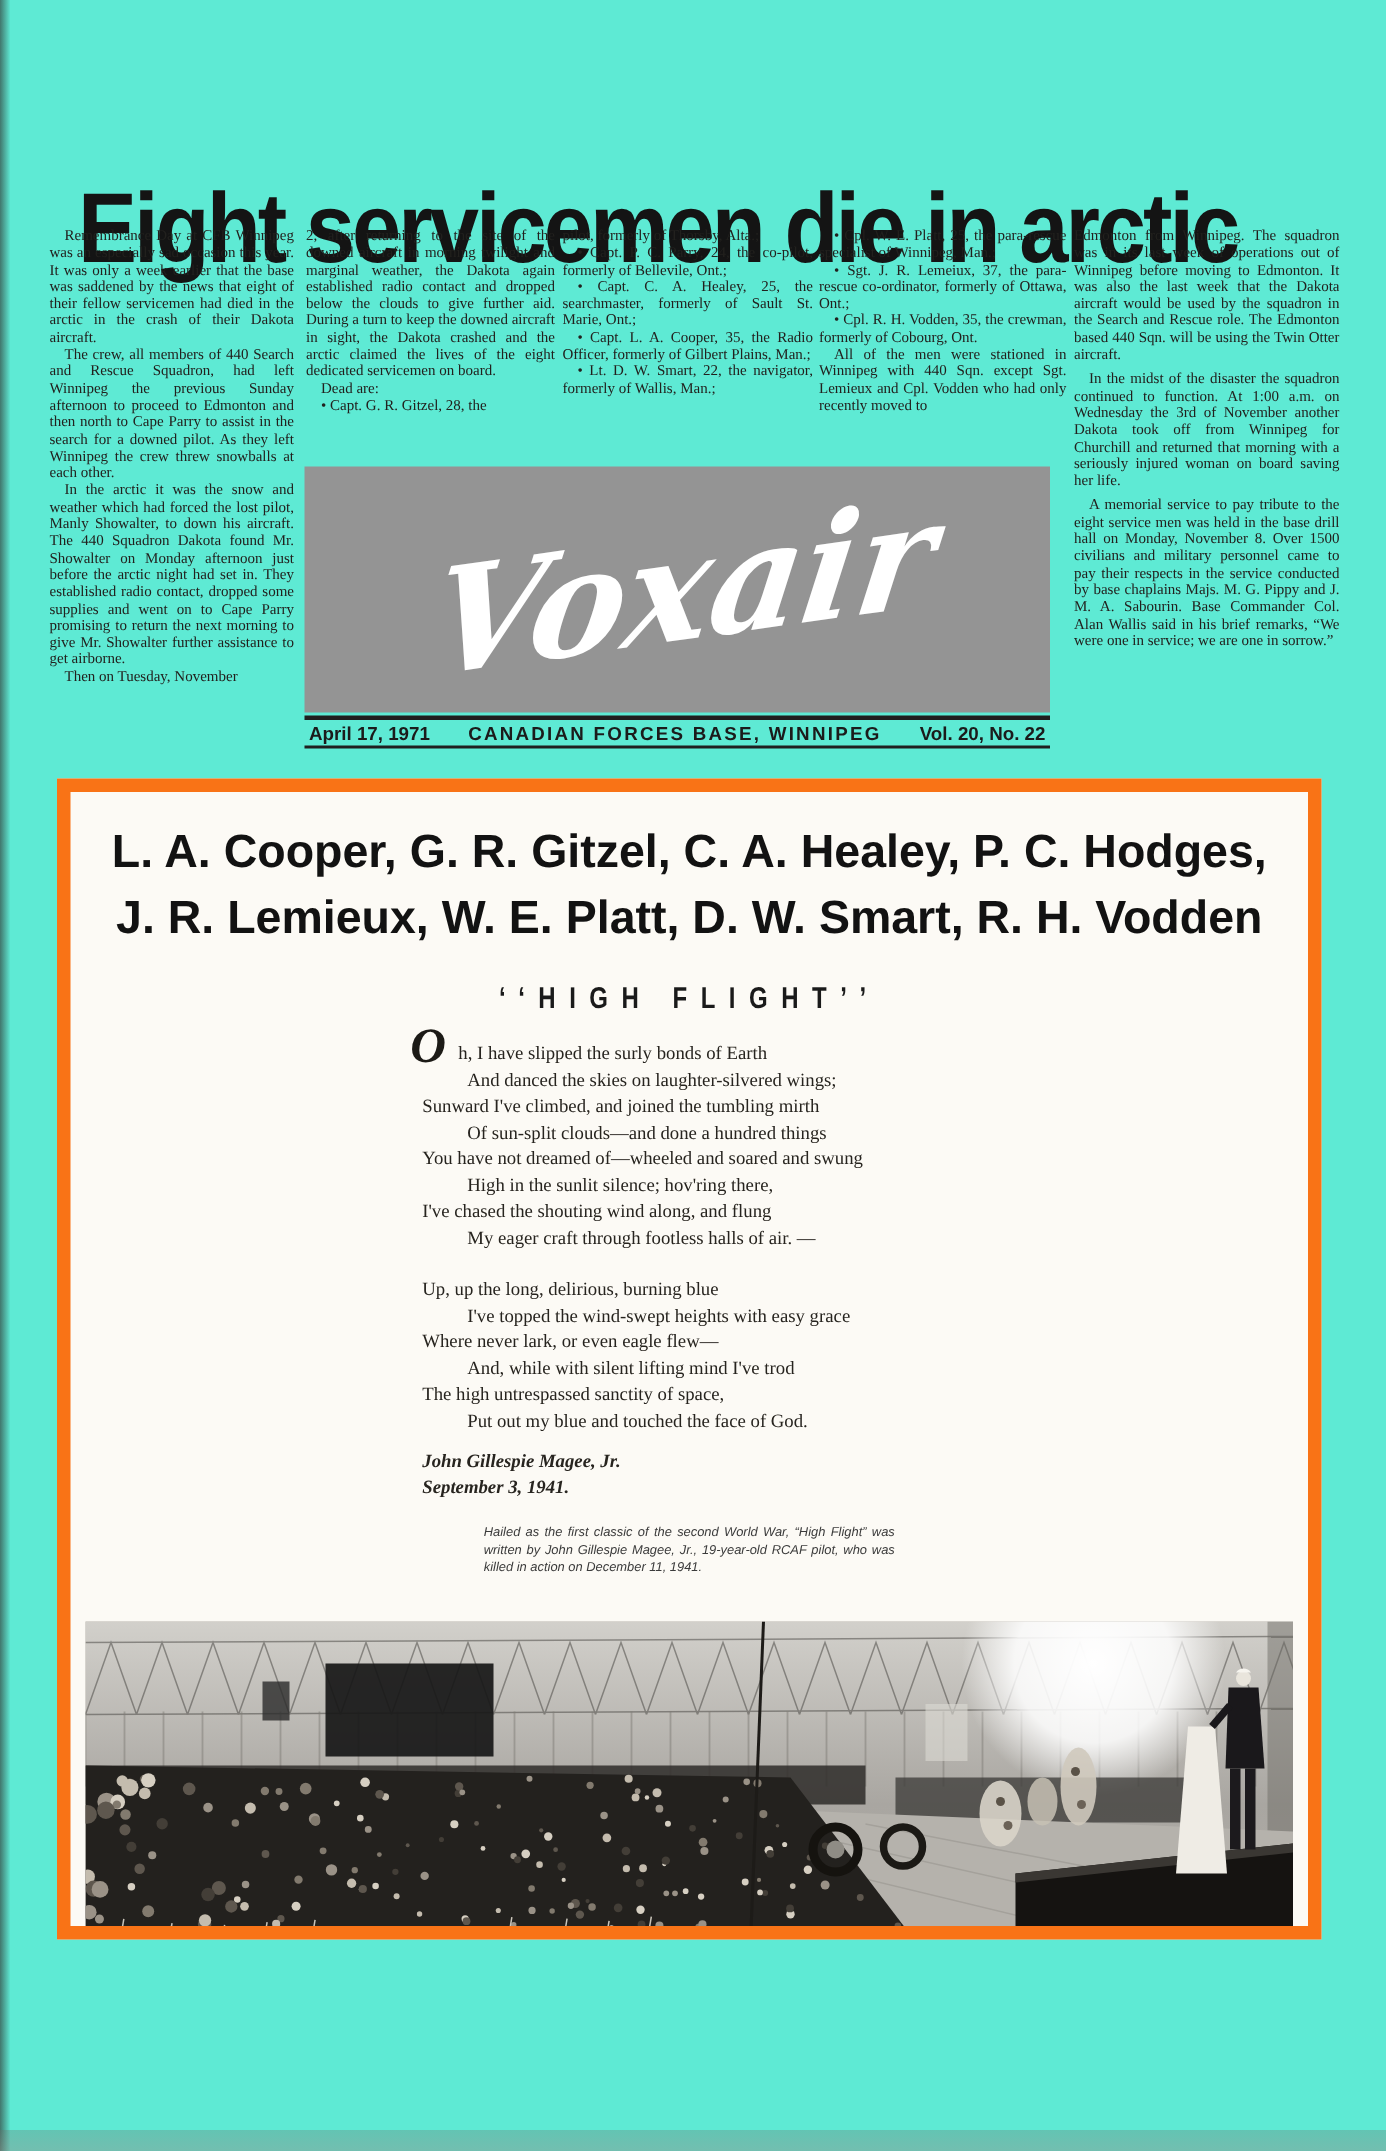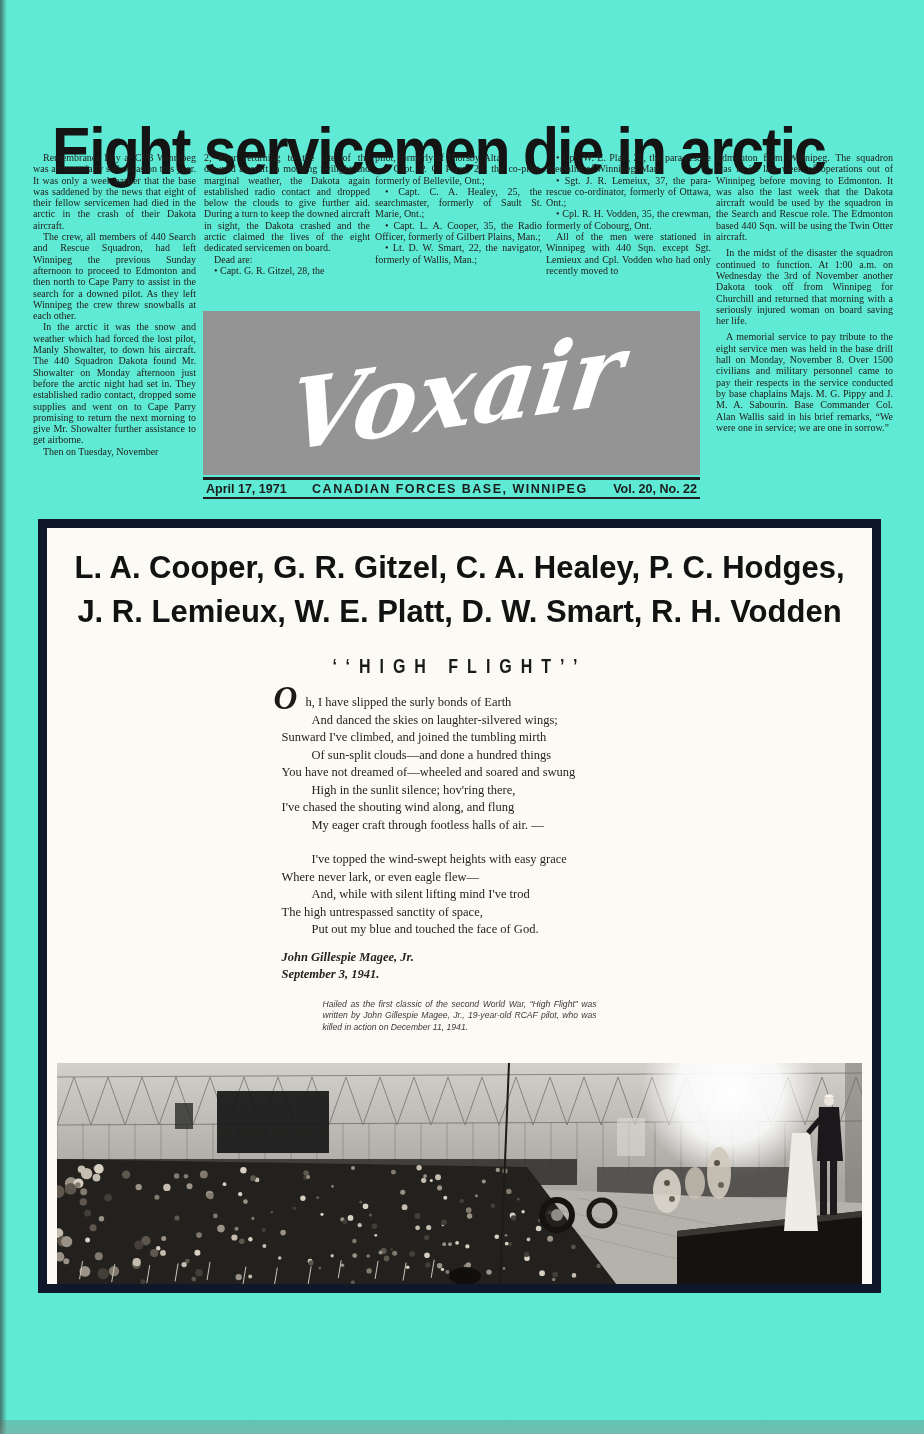--- a/index.html
+++ b/index.html
@@ -31,21 +31,21 @@
   .mast svg{display:block;width:100%;height:100%;}
   .mast text{font-family:"DejaVu Serif",serif;font-style:italic;font-weight:bold;fill:#ffffff;}
 
   .dateline{position:absolute;left:203px;top:477px;width:497px;height:22px;box-sizing:border-box;
     border-top:3px solid #1f1f1f;border-bottom:2px solid #1f1f1f;padding:0 3px;
     display:flex;align-items:center;justify-content:space-between;
     font-family:"Liberation Sans",sans-serif;font-size:12.5px;font-weight:bold;color:#1b1b1b;}
   .dateline .mid{letter-spacing:1.5px;}
 
   .membox{position:absolute;left:38px;top:519px;width:843px;height:774px;box-sizing:border-box;
-    border:9px solid #0f172a;background:#fcfaf5;overflow:hidden;text-align:center;}
+    border:9px solid #f97316;background:#fcfaf5;overflow:hidden;text-align:center;}
   .names{margin-top:18px;font-family:"Liberation Sans",sans-serif;font-weight:bold;
     font-size:31px;line-height:44px;color:#121212;}
   .poemtitle{margin-top:24px;display:inline-block;font-family:"Liberation Sans",sans-serif;
     font-weight:bold;font-size:16px;letter-spacing:9px;color:#1a1a1a;transform:scaleY(1.25);}
   .poemwrap{margin:18px auto 0;width:356px;text-align:left;font-size:12.5px;line-height:17.5px;
     color:#27241f;}
   .poemwrap p{margin:0;}
   .poemwrap p.in{padding-left:30px;}
   .poemwrap p.dc{padding-left:24px;}
   .stanza1{position:relative;}
@@ -128,20 +128,21 @@
             <p class="in">And danced the skies on laughter-silvered wings;</p>
             <p>Sunward I've climbed, and joined the tumbling mirth</p>
             <p class="in">Of sun-split clouds—and done a hundred things</p>
             <p>You have not dreamed of—wheeled and soared and swung</p>
             <p class="in">High in the sunlit silence; hov'ring there,</p>
             <p>I've chased the shouting wind along, and flung</p>
             <p class="in">My eager craft through footless halls of air. —</p>
           </div>
       </div>
       <div class="stanza2">
+          <p>Up, up the long, delirious, burning blue</p>
           <p class="in">I've topped the wind-swept heights with easy grace</p>
           <p>Where never lark, or even eagle flew—</p>
           <p class="in">And, while with silent lifting mind I've trod</p>
           <p>The high untrespassed sanctity of space,</p>
           <p class="in">Put out my blue and touched the face of God.</p>
         </div>
       <div class="attrib">
         <div>John Gillespie Magee, Jr.</div>
         <div>September 3, 1941.</div>
       </div>

